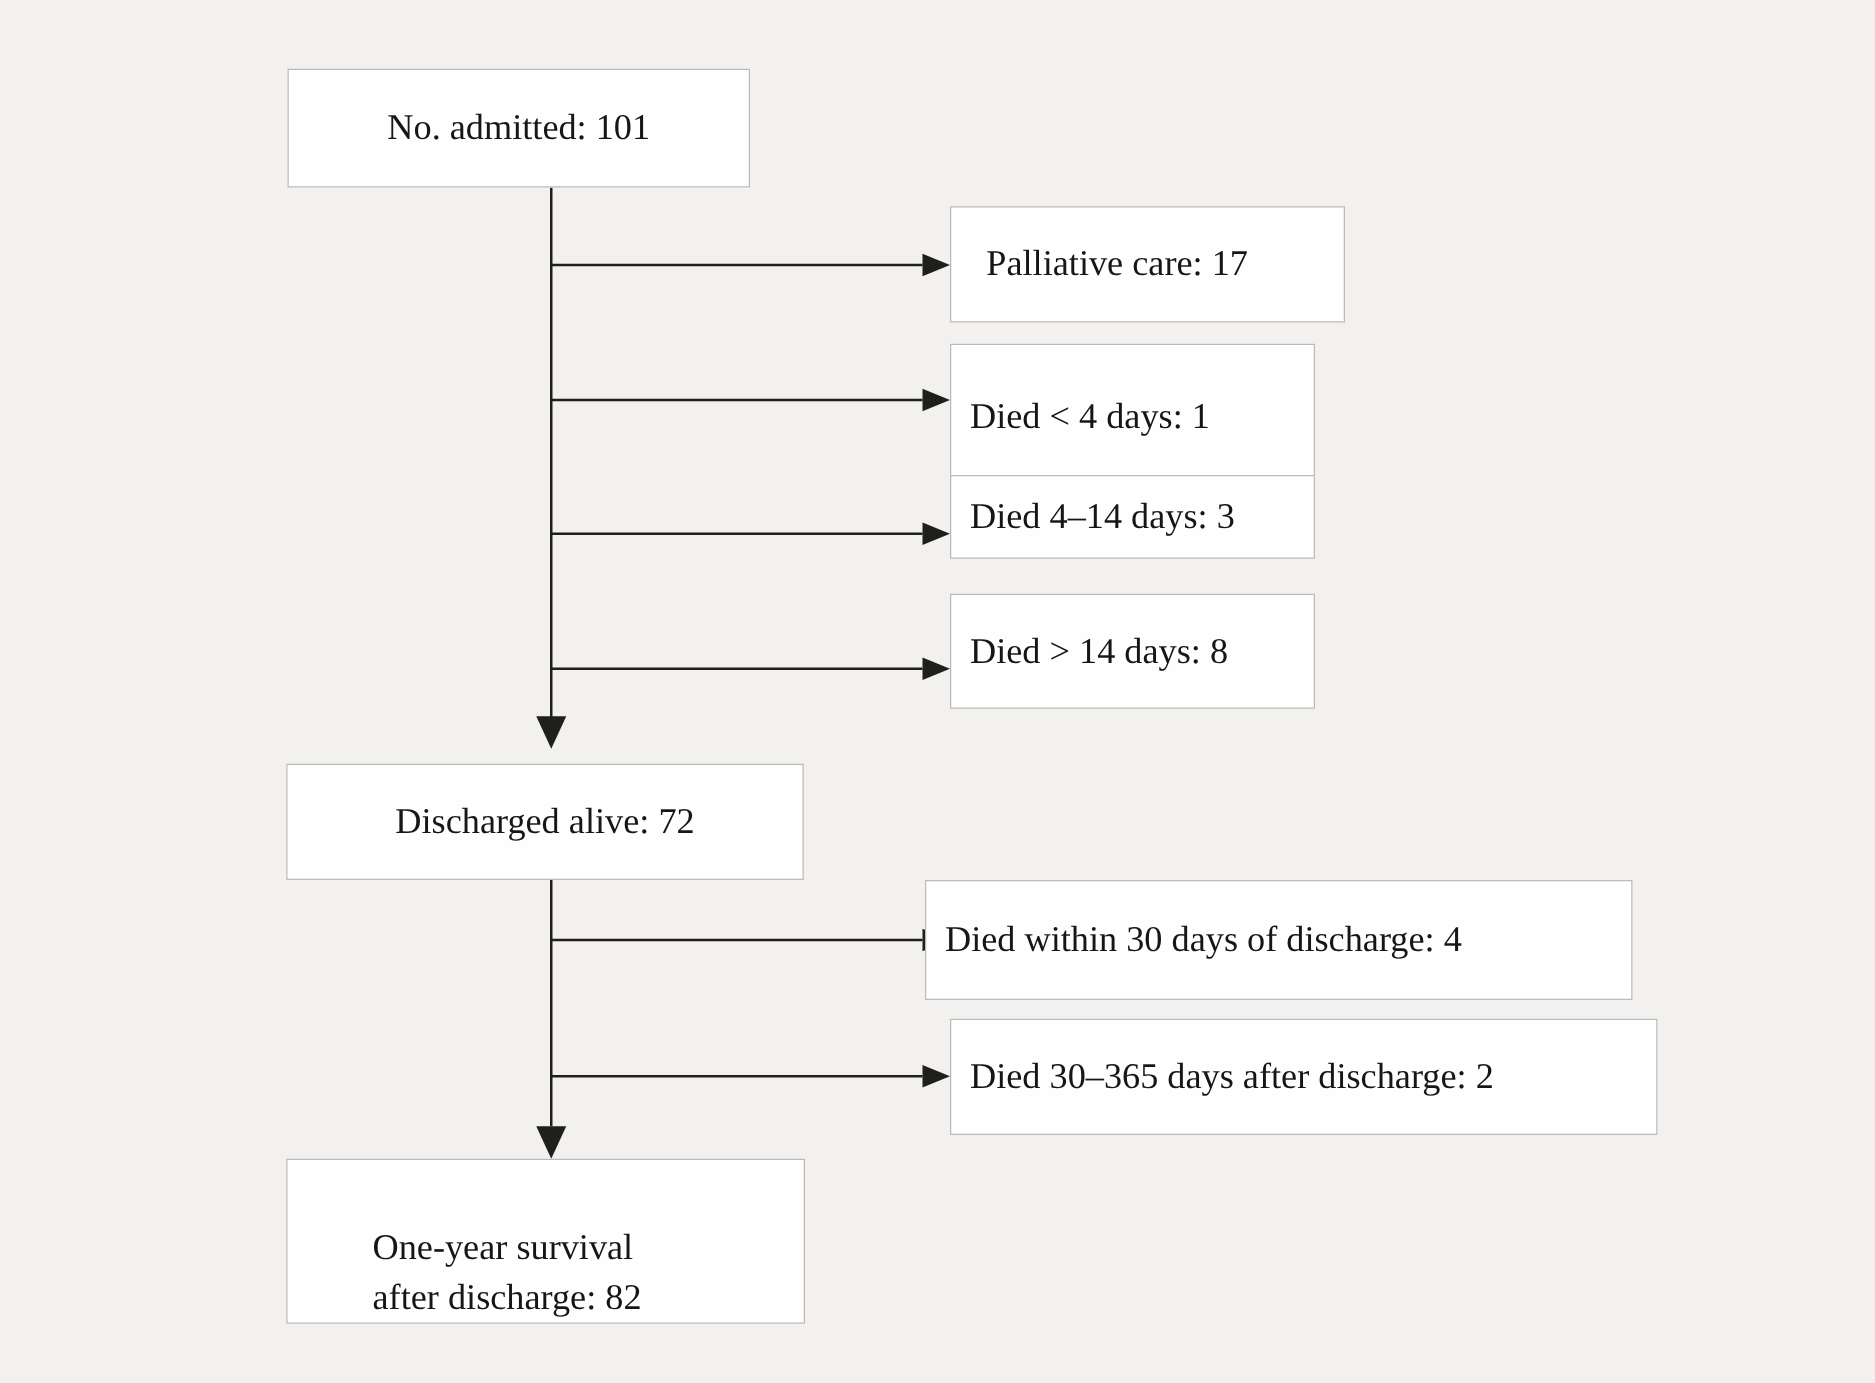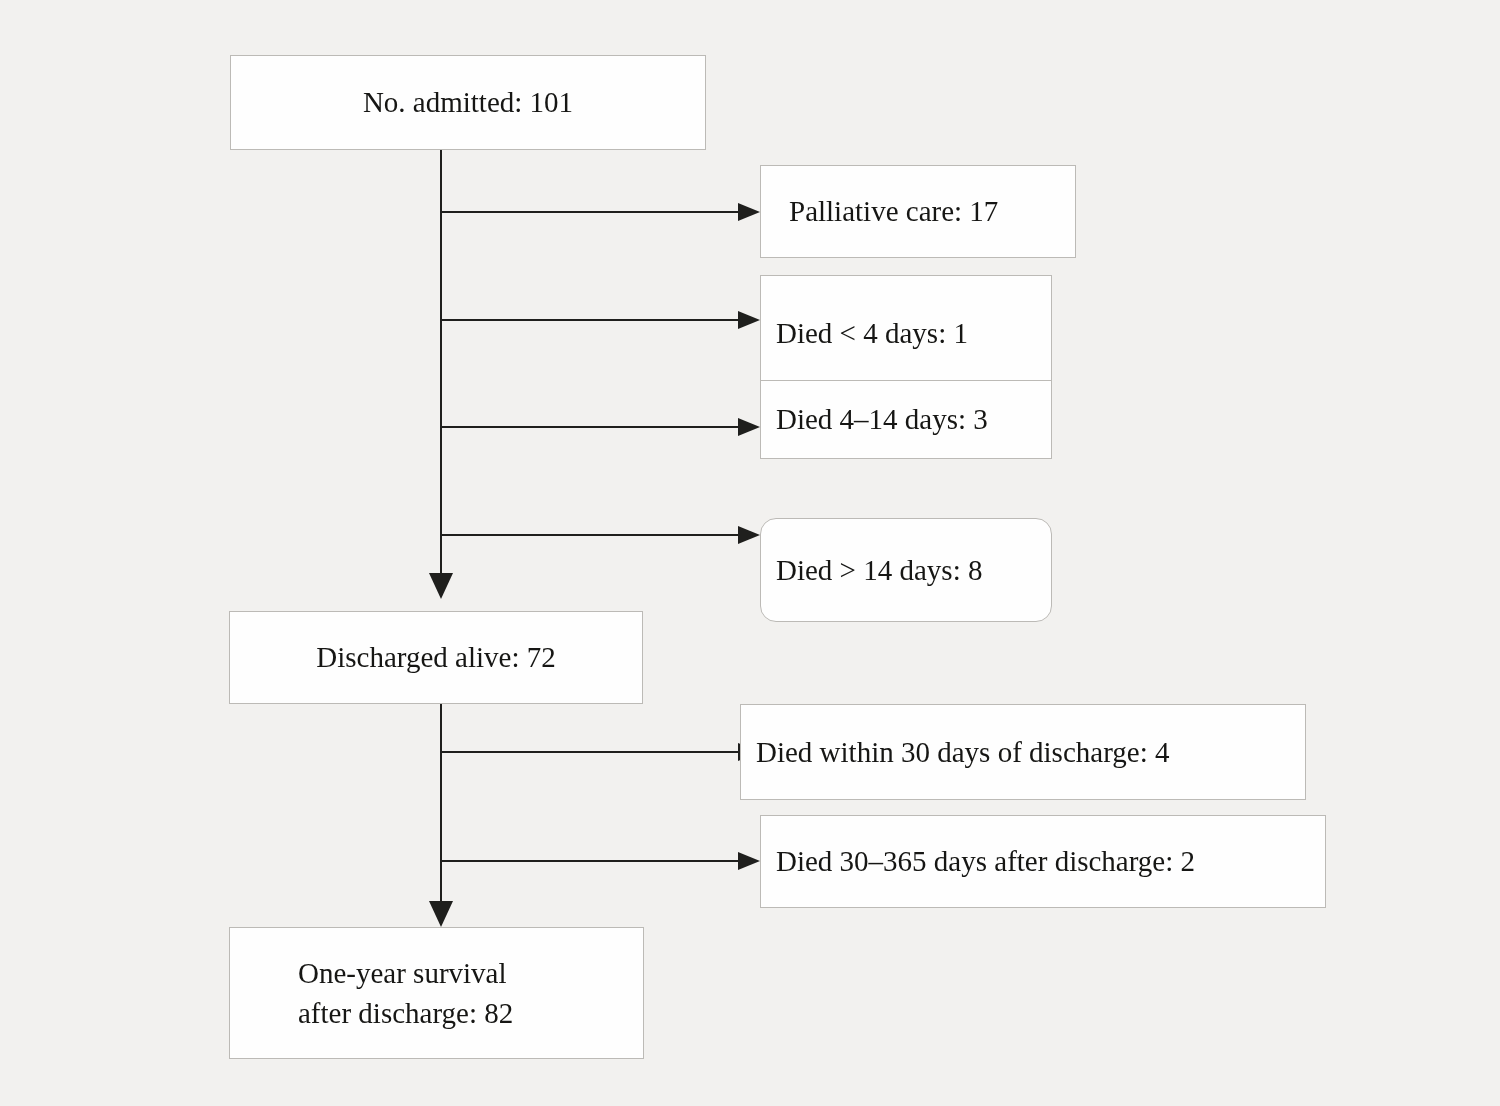--- a/index.html
+++ b/index.html
@@ -74,48 +74,48 @@
 
   <div class="hline" style="left:441px; top:534px; width:297px;"></div>
   <div class="arrow-right" style="left:738px; top:526px;"></div>
 
   <div class="hline" style="left:441px; top:751px; width:297px;"></div>
   <div class="arrow-right" style="left:738px; top:743px;"></div>
 
   <div class="hline" style="left:441px; top:860px; width:297px;"></div>
   <div class="arrow-right" style="left:738px; top:852px;"></div>
 
-  <div class="box center" style="left:230px; top:55px; width:476px; height:95px;">
+  <div class="box center" style="left:230px; top:55px; width:370px; height:95px;">
     <span>No. admitted: 101</span>
   </div>
 
   <div class="box center" style="left:229px; top:611px; width:414px; height:93px;">
     <span>Discharged alive: 72</span>
   </div>
 
-  <div class="box pad-wide" style="left:229px; top:927px; width:415px; height:132px;">
+  <div class="box pad-wide" style="left:229px; top:927px; width:415px; height:132px;align-items:flex-end;">
     <div class="multiline">
       <div>One-year survival</div>
       <div>after discharge: 82</div>
     </div>
   </div>
 
   <div class="box pad-side" style="left:760px; top:165px; width:316px; height:93px;padding-left:28px;">
     <span>Palliative care: 17</span>
   </div>
 
   <div class="box pad-side" style="left:760px; top:275px; width:292px; height:117px;">
     <span>Died &lt; 4 days: 1</span>
   </div>
 
-  <div class="box pad-side" style="left:760px; top:380px; width:292px; height:79px;">
+  <div class="box pad-side" style="left:760px; top:380px; width:292px; height:67px;">
     <span>Died 4–14 days: 3</span>
   </div>
 
-  <div class="box pad-side" style="left:760px; top:518px; width:292px; height:104px;border-radius:16px;">
+  <div class="box pad-side" style="left:760px; top:475px; width:292px; height:92px;">
     <span>Died &gt; 14 days: 8</span>
   </div>
 
   <div class="box pad-side" style="left:740px; top:704px; width:566px; height:96px;">
     <span>Died within 30 days of discharge: 4</span>
   </div>
 
   <div class="box pad-side" style="left:760px; top:815px; width:566px; height:93px;">
     <span>Died 30–365 days after discharge: 2</span>
   </div>

